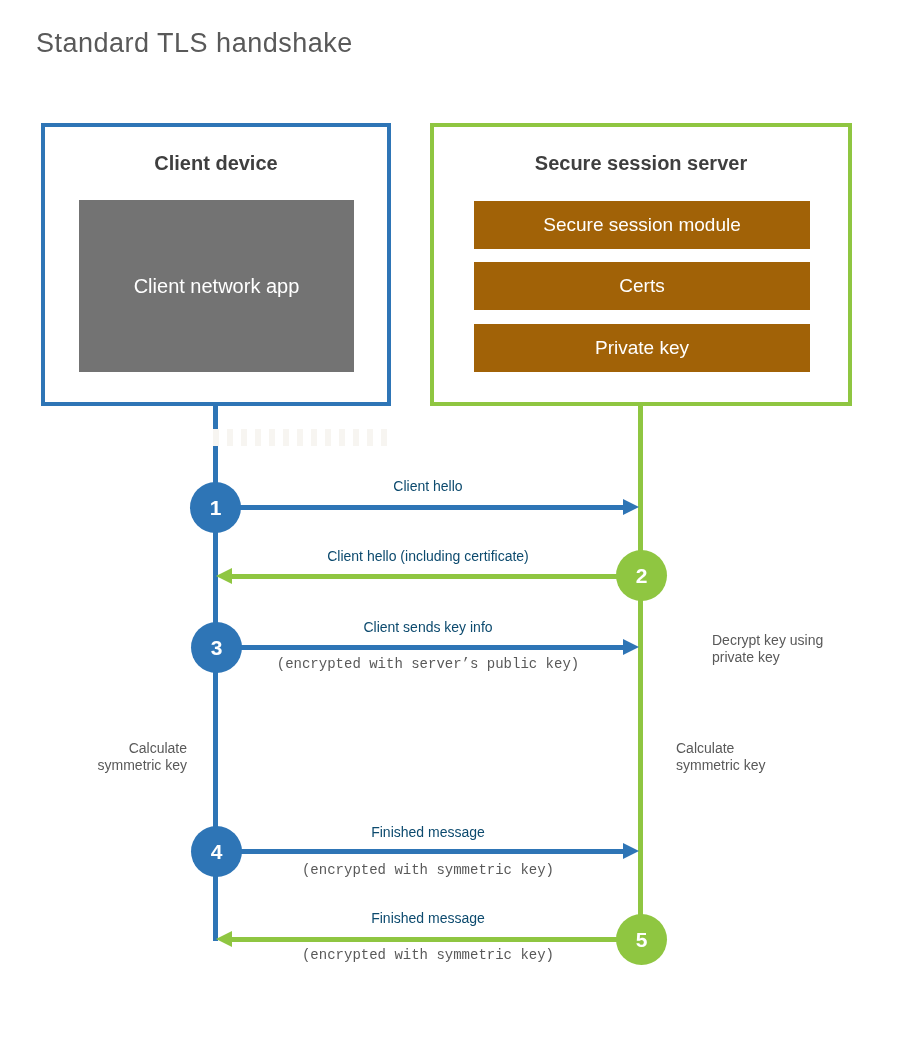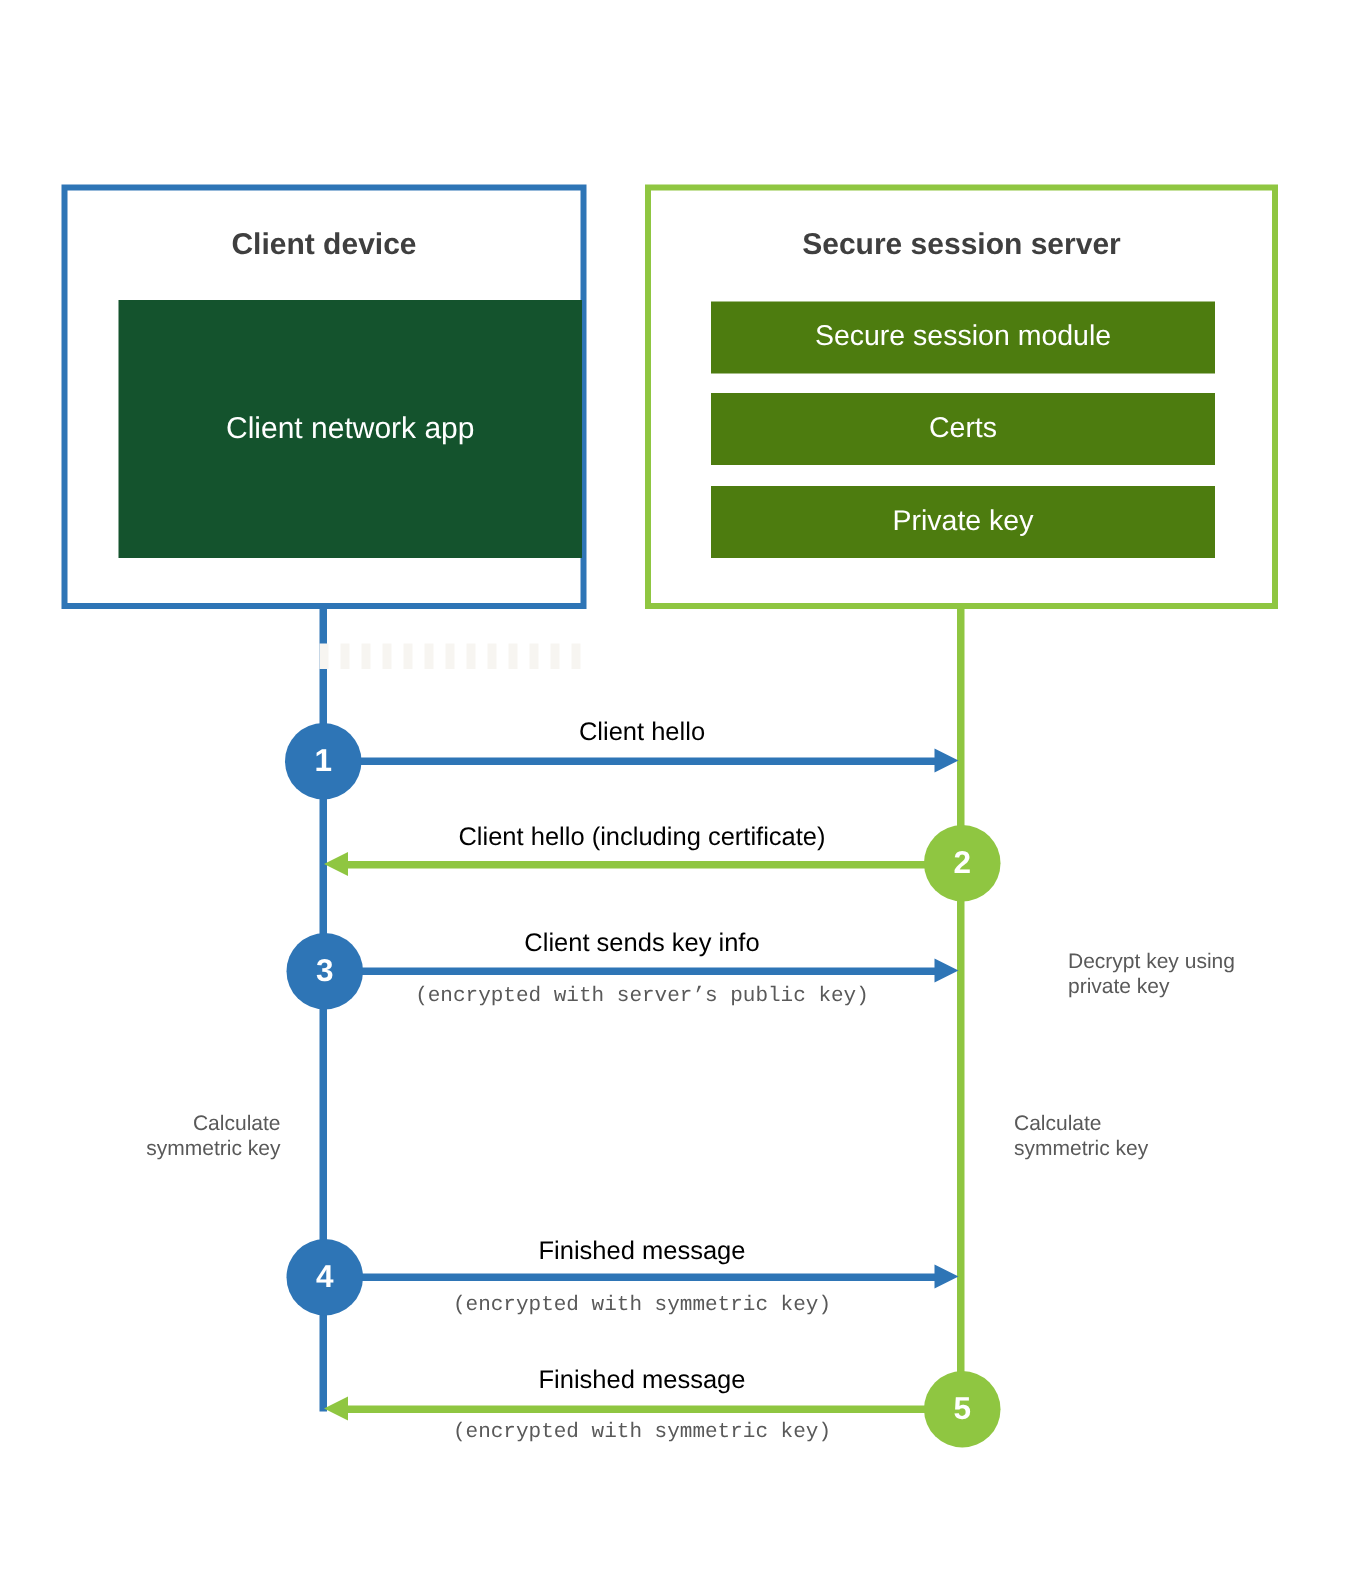--- a/index.html
+++ b/index.html
@@ -32,31 +32,31 @@
   .actor-title {
     width: 100%;
     top: 25px; left: 0;
     text-align: center;
     font-size: 20px;
     font-weight: 700;
     color: #3F3F3F;
   }
 
   .client-app {
-    left: 79px; top: 200px; width: 309px; height: 172px;
-    background: #14532d;
+    left: 79px; top: 200px; width: 275px; height: 172px;
+    background: #737373;
     display: flex; align-items: center; justify-content: center;
     text-align: center;
     color: #ffffff; font-size: 20px; line-height: 1.5;
   }
   .client-app span { display: block; width: 190px; }
 
   .server-module {
     left: 474px; width: 336px; height: 48px;
-    background: #4d7c0f;
+    background: #a16207;
     display: flex; align-items: center; justify-content: center;
     color: #ffffff; font-size: 19px;
   }
   .module-0 { top: 201px; }
   .module-1 { top: 262px; }
   .module-2 { top: 324px; }
 
   
   .lifeline { width: 5px; top: 405px; }
   .lifeline-blue  { left: 213px; height: 536px; background: #2E75B6; }
@@ -81,40 +81,41 @@
     display: flex; align-items: center; justify-content: center;
     color: #ffffff; font-size: 21px; font-weight: 700;
   }
   .circle-blue  { background: #2E75B6; }
   .circle-green { background: #8FC641; }
 
   
   .msg-label {
     left: 213px; width: 430px;
     text-align: center;
-    font-size: 17px; color: #000000;
+    font-size: 14px; color: #0c4a6e;
   }
   .msg-sublabel {
     left: 213px; width: 430px;
     text-align: center;
     font-size: 14px; color: #595959; font-family: Liberation Mono, monospace;
   }
 
   .side-note {
     font-size: 14px; color: #595959; line-height: 17px;
   }
   .note-decrypt   { left: 712px; top: 632px; width: 150px; text-align: left; }
   .note-calc-left { left: 50px;  top: 740px; width: 137px; text-align: right; }
   .note-calc-right{ left: 676px; top: 740px; width: 150px; text-align: left; }
 </style>
 </head>
 <body>
 
 <div class="canvas">
 
+  <div class="abs page-title">Standard TLS handshake</div>
 
   <div class="abs actor-box client-box">
     <div class="abs actor-title">Client device</div>
   </div>
   <div class="abs client-app">
     <span>Client network app</span>
   </div>
 
   <div class="abs actor-box server-box">
     <div class="abs actor-title">Secure session server</div>

